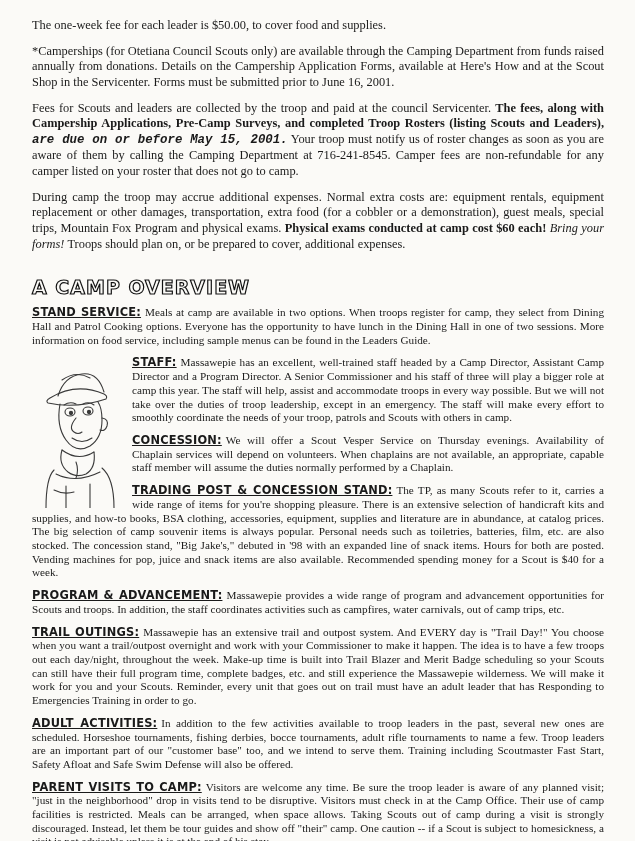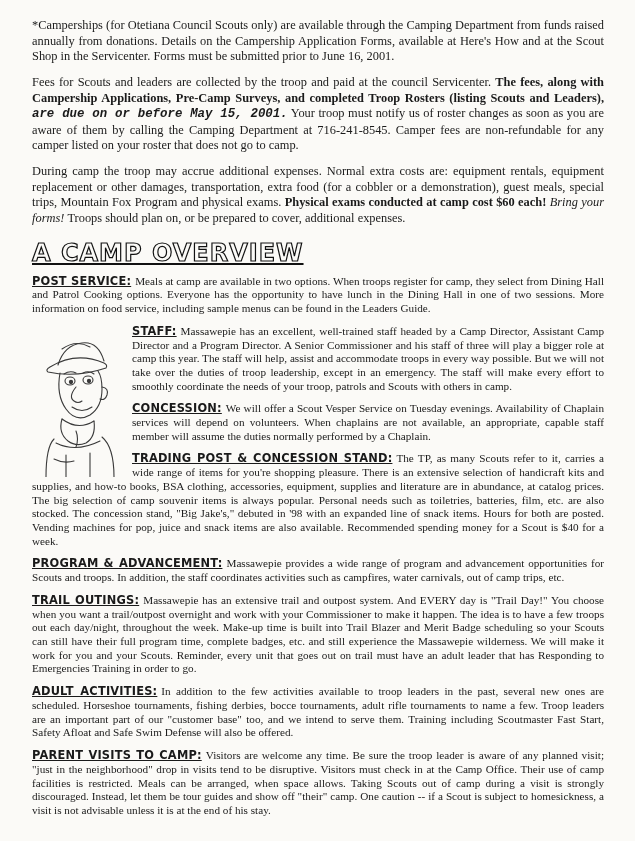--- a/index.html
+++ b/index.html
@@ -30,26 +30,25 @@
     text-align: justify;
   }
   .b { font-weight: bold; }
   .i { font-style: italic; }
   .bi { font-weight: bold; font-style: italic; font-family: Liberation Mono, monospace; }
 
   
   .camp-overview {
     font-family: "DejaVu Sans", sans-serif;
     font-weight: bold;
-    font-size: 24px;
+    font-size: 19px;
     letter-spacing: 1px;
-    margin: 12px 0 8px 0;
+    margin: 24px 0 8px 0;
     color: #111;
     text-transform: uppercase;
-    text-decoration: underline;
     -webkit-text-stroke: 0.3px #111;
   }
   .camp-overview .outline {
     color: #fbfaf7;
     -webkit-text-stroke: 1.2px #111;
   }
 
   .section {
     margin: 0 0 9px 0;
     font-size: 11.2px;
@@ -78,39 +77,42 @@
   .clearfix::after { content: ""; display: block; clear: both; }
 
   .staff-block { position: relative; }
 </style>
 </head>
 <body>
 
 <div class="page">
   <div class="content">
 
+    <p>
+      <span>The one-week fee for each leader is $50.00, to cover food and supplies.</span>
+    </p>
 
     <p>
       <span>*Camperships (for Otetiana Council Scouts only) are available through the Camping Department from funds raised annually from donations. Details on the Campership Application Forms, available at Here's How and at the Scout Shop in the Servicenter. Forms must be submitted prior to June 16, 2001.</span>
     </p>
 
     <p>
       <span>Fees for Scouts and leaders are collected by the troop and paid at the council Servicenter. </span><span class="b">The fees, along with Campership Applications, Pre-Camp Surveys, and completed Troop Rosters (listing Scouts and Leaders), </span><span class="bi">are due on or before May 15, 2001.</span><span> Your troop must notify us of roster changes as soon as you are aware of them by calling the Camping Department at 716-241-8545. Camper fees are non-refundable for any camper listed on your roster that does not go to camp.</span>
     </p>
 
     <p>
       <span>During camp the troop may accrue additional expenses. Normal extra costs are: equipment rentals, equipment replacement or other damages, transportation, extra food (for a cobbler or a demonstration), guest meals, special trips, Mountain Fox Program and physical exams. </span><span class="b">Physical exams conducted at camp cost $60 each! </span><span class="i">Bring your forms! </span><span>Troops should plan on, or be prepared to cover, additional expenses.</span>
     </p>
 
     <div class="camp-overview">
       <span class="outline">A Camp Overview</span>
     </div>
 
     <div class="section">
-      <span class="hd">POST SERVICE:</span><span class="body">Meals at camp are available in two options. When troops register for camp, they select from Dining Hall and Patrol Cooking options. Everyone has the opportunity to have lunch in the Dining Hall in one of two sessions. More information on food service, including sample menus can be found in the Leaders Guide.</span>
+      <span class="hd">STAND SERVICE:</span><span class="body">Meals at camp are available in two options. When troops register for camp, they select from Dining Hall and Patrol Cooking options. Everyone has the opportunity to have lunch in the Dining Hall in one of two sessions. More information on food service, including sample menus can be found in the Leaders Guide.</span>
     </div>
 
     <div class="staff-block clearfix">
       <div class="float-art">
         <svg class="art-svg" width="92" height="150" viewBox="0 0 92 150" xmlns="http://www.w3.org/2000/svg">
           <g fill="none" stroke="#3a3a3a" stroke-width="1.1" stroke-linecap="round" stroke-linejoin="round">
 
             <path d="M18 40 q26 -16 54 -4 q4 2 2 5 q-30 10 -58 4 q-3 -2 2 -5 z"></path>
             <path d="M26 38 q6 -20 24 -22 q16 -2 22 18"></path>
             <path d="M30 22 q14 -10 28 -2"></path>
@@ -144,21 +146,21 @@
             <path d="M22 132 q10 5 20 2"></path>
           </g>
         </svg>
       </div>
 
       <div class="section">
         <span class="hd">STAFF:</span><span class="body">Massawepie has an excellent, well-trained staff headed by a Camp Director, Assistant Camp Director and a Program Director. A Senior Commissioner and his staff of three will play a bigger role at camp this year. The staff will help, assist and accommodate troops in every way possible. But we will not take over the duties of troop leadership, except in an emergency. The staff will make every effort to smoothly coordinate the needs of your troop, patrols and Scouts with others in camp.</span>
       </div>
 
       <div class="section">
-        <span class="hd">CONCESSION:</span><span class="body">We will offer a Scout Vesper Service on Tuesday evenings. Availability of Chaplain services will depend on volunteers. When chaplains are not available, an appropriate, capable staff member will assume the duties normally performed by a Chaplain.</span>
+        <span class="hd">CONCESSION:</span><span class="body">We will offer a Scout Vesper Service on Thursday evenings. Availability of Chaplain services will depend on volunteers. When chaplains are not available, an appropriate, capable staff member will assume the duties normally performed by a Chaplain.</span>
       </div>
 
       <div class="section">
         <span class="hd">TRADING POST &amp; CONCESSION STAND:</span><span class="body">The TP, as many Scouts refer to it, carries a wide range of items for you're shopping pleasure. There is an extensive selection of handicraft kits and supplies, and how-to books, BSA clothing, accessories, equipment, supplies and literature are in abundance, at catalog prices. The big selection of camp souvenir items is always popular. Personal needs such as toiletries, batteries, film, etc. are also stocked. The concession stand, "Big Jake's," debuted in '98 with an expanded line of snack items. Hours for both are posted. Vending machines for pop, juice and snack items are also available. Recommended spending money for a Scout is $40 for a week.</span>
       </div>
     </div>
 
     <div class="section">
       <span class="hd">PROGRAM &amp; ADVANCEMENT:</span><span class="body">Massawepie provides a wide range of program and advancement opportunities for Scouts and troops. In addition, the staff coordinates activities such as campfires, water carnivals, out of camp trips, etc.</span>
     </div>

